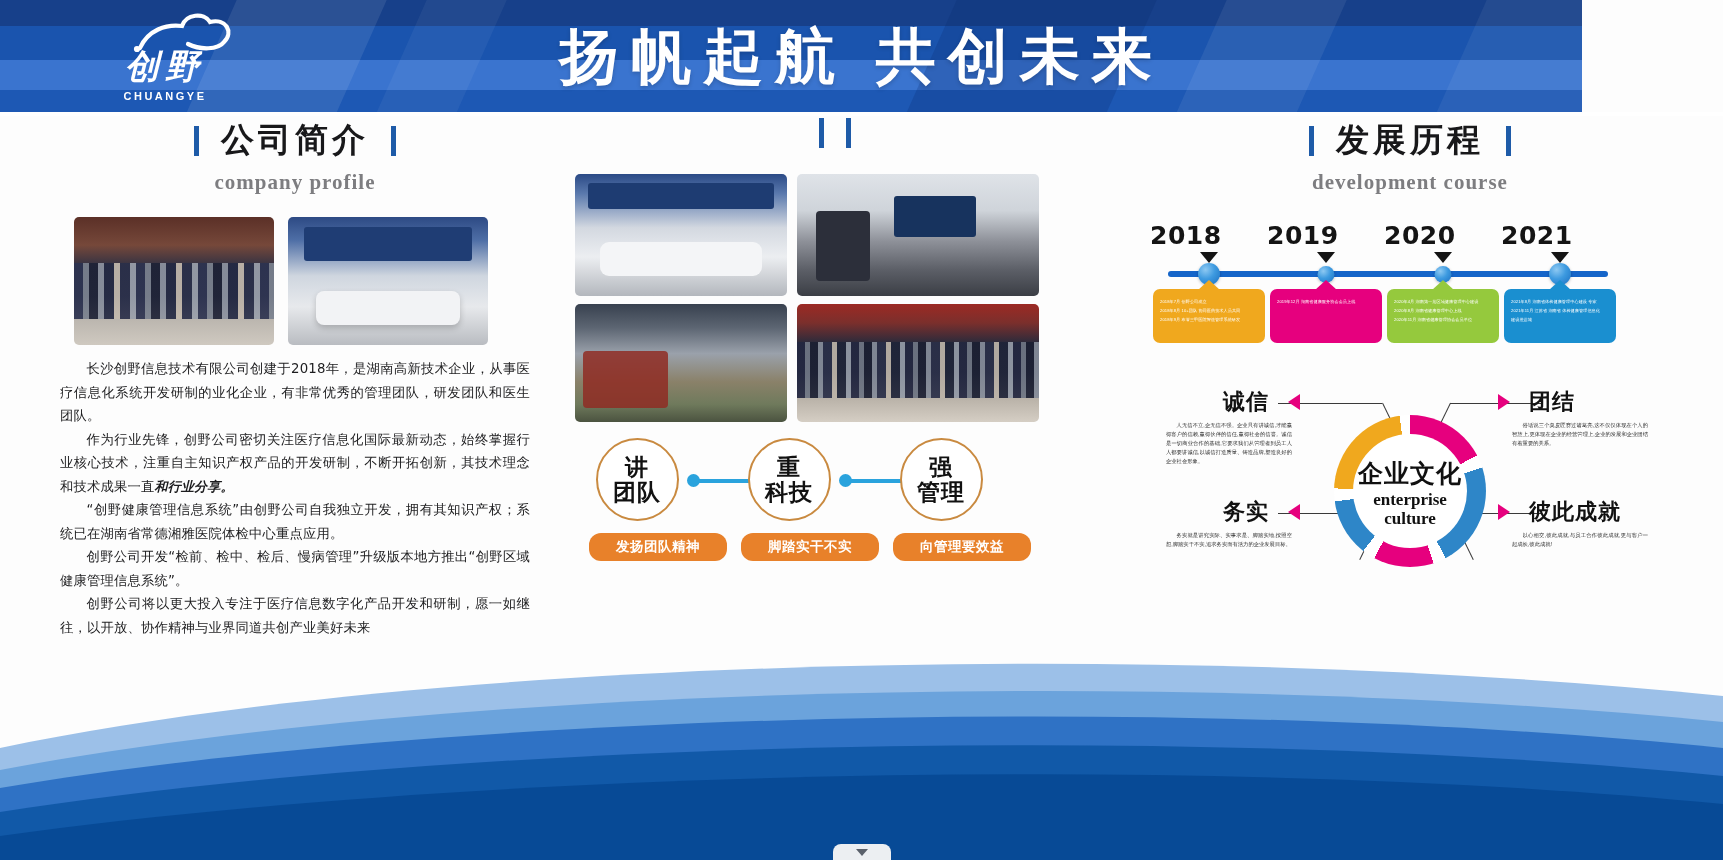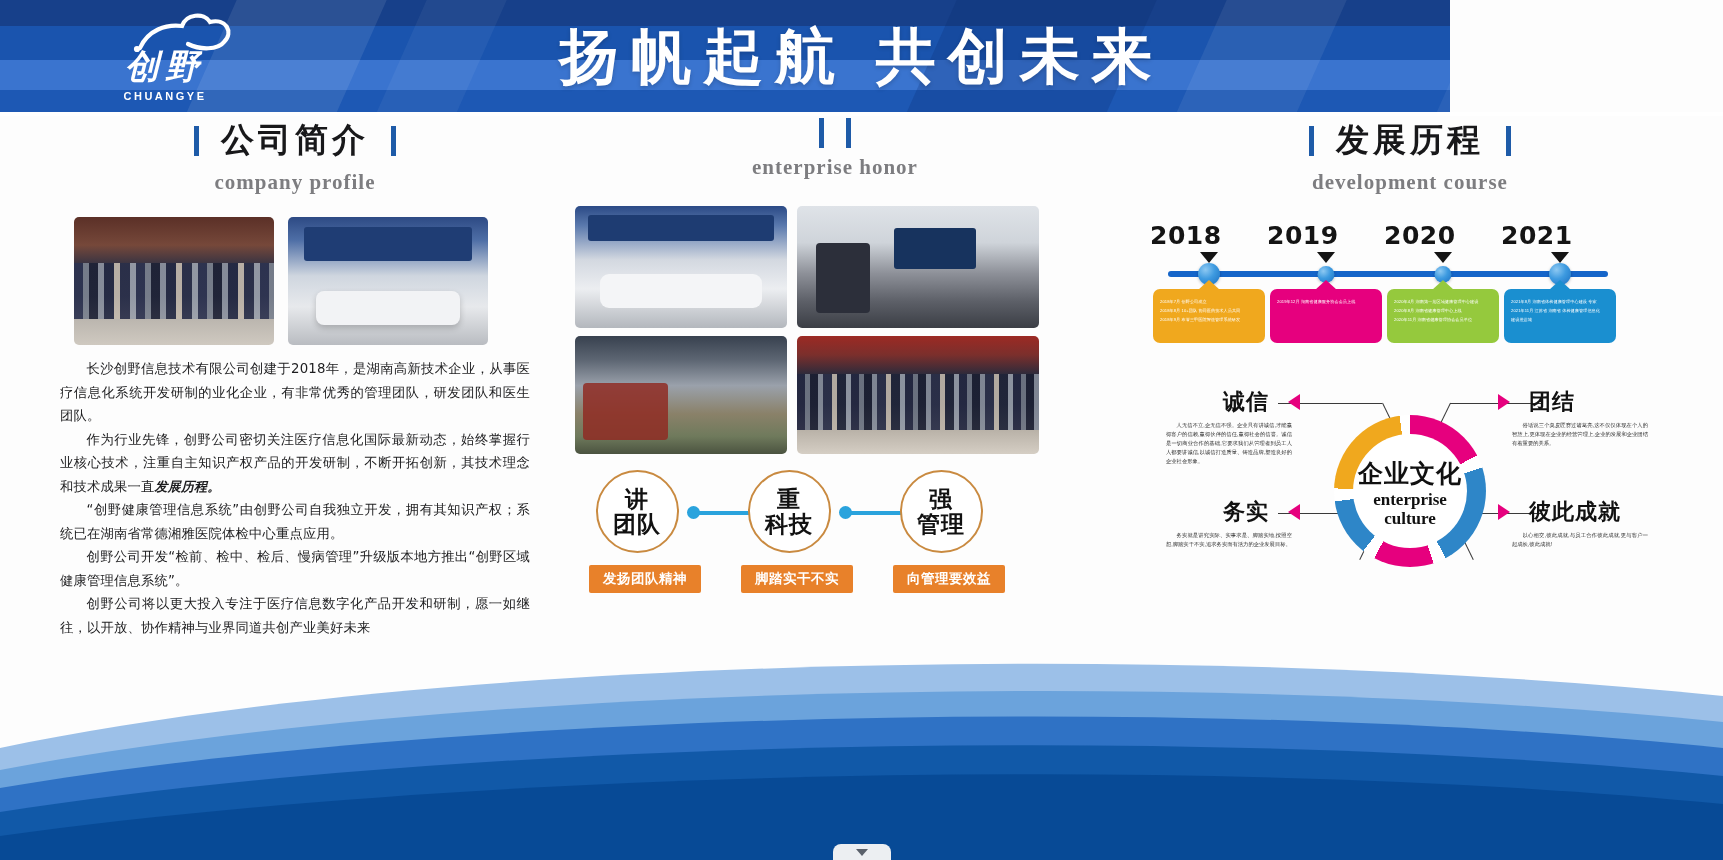--- a/index.html
+++ b/index.html
@@ -12,21 +12,21 @@
   #poster {
     position: relative;
     width: 1723px; height: 860px;
     background: #fdfdfd;
     overflow: hidden;
   }
 
   
   .header {
     position: absolute; left: 0; top: 0;
-    width: 1450px; height: 114px;
+    width: 1582px; height: 114px;
     background: linear-gradient(180deg,#1b52a8 0%,#1550ab 40%,#2f6fce 100%);
     overflow: hidden;
   }
   .hdr-band-a {
     position: absolute; left: 0; top: 0; width: 1723px; height: 26px;
     background: #17408a;
   }
   .hdr-band-b {
     position: absolute; left: 0; top: 26px; width: 1723px; height: 34px;
     background: #1a54ae;
@@ -185,21 +185,21 @@
   }
   .sl-circle span {
     font-family: "DejaVu Sans","Liberation Sans",sans-serif;
     font-size: 23px; font-weight: 900; color: #111; line-height: 25px;
     letter-spacing: 1px; white-space: pre-line;
   }
   .sl-badge {
     margin-top: 12px; display: inline-block;
     background: #e8812a; color: #fff;
     font-size: 13.5px; font-weight: 700;
-    padding: 5px 14px; border-radius: 2px; white-space: nowrap;
+    padding: 5px 27px; border-radius: 12px; white-space: nowrap;
     letter-spacing: .5px;
   }
   .sl-connector { position: absolute; top: 41px; height: 4px; background: #2aa3dd; }
   .sl-c1 { left: 118px; width: 92px; }
   .sl-c2 { left: 270px; width: 92px; }
   .sl-dot {
     position: absolute; top: 36px; width: 13px; height: 13px;
     border-radius: 50%; background: #2aa3dd;
   }
   .sl-d1 { left: 112px; } .sl-d2 { left: 202px; }
@@ -369,34 +369,33 @@
         <div class="sec-en">company profile</div>
       </div>
 
       <div class="photos-a">
         <div class="ph ph-a1"></div>
         <div class="ph ph-a2"></div>
       </div>
 
       <div class="body-text">
         <p>长沙创野信息技术有限公司创建于2018年，是湖南高新技术企业，从事医疗信息化系统开发研制的业化企业，有非常优秀的管理团队，研发团队和医生团队。</p>
-        <p><span>作为行业先锋，创野公司密切关注医疗信息化国际最新动态，始终掌握行业核心技术，注重自主知识产权产品的开发研制，不断开拓创新，其技术理念和技术成果一直</span><span class="hand">发展历程。</span></p>
+        <p><span>作为行业先锋，创野公司密切关注医疗信息化国际最新动态，始终掌握行业核心技术，注重自主知识产权产品的开发研制，不断开拓创新，其技术理念和技术成果一直</span><span class="hand">和行业分享。</span></p>
         <p>“创野健康管理信息系统”由创野公司自我独立开发，拥有其知识产权；系统已在湖南省常德湘雅医院体检中心重点应用。</p>
         <p>创野公司开发“检前、检中、检后、慢病管理”升级版本地方推出“创野区域健康管理信息系统”。</p>
         <p>创野公司将以更大投入专注于医疗信息数字化产品开发和研制，愿一如继往，以开放、协作精神与业界同道共创产业美好未来</p>
       </div>
     </div>
 
     <div class="col col-b">
       <div class="sec-head">
         <div class="sec-title-row">
           <span class="sec-bar"></span>
           <span class="sec-bar"></span>
         </div>
-        <div class="sec-en">enterprise honor</div>
       </div>
 
       <div class="photos-b">
         <div class="ph ph-b1"></div>
         <div class="ph ph-b2"></div>
         <div class="ph ph-b3"></div>
         <div class="ph ph-b4"></div>
       </div>
 
       <div class="slogans">

